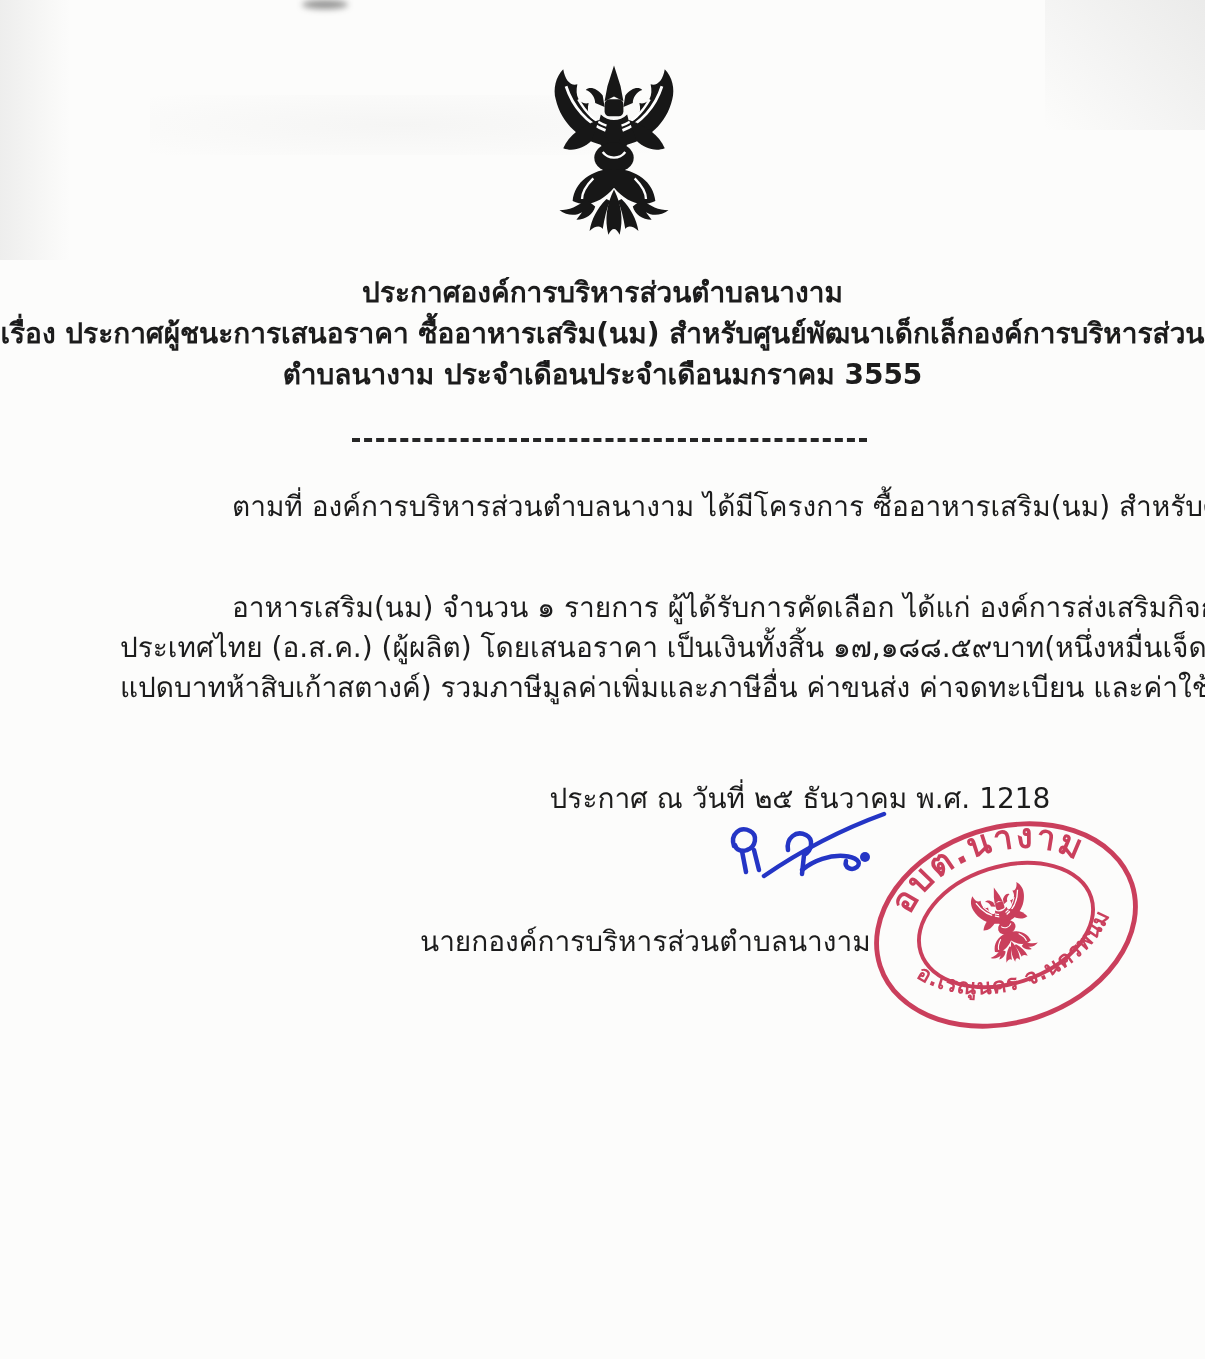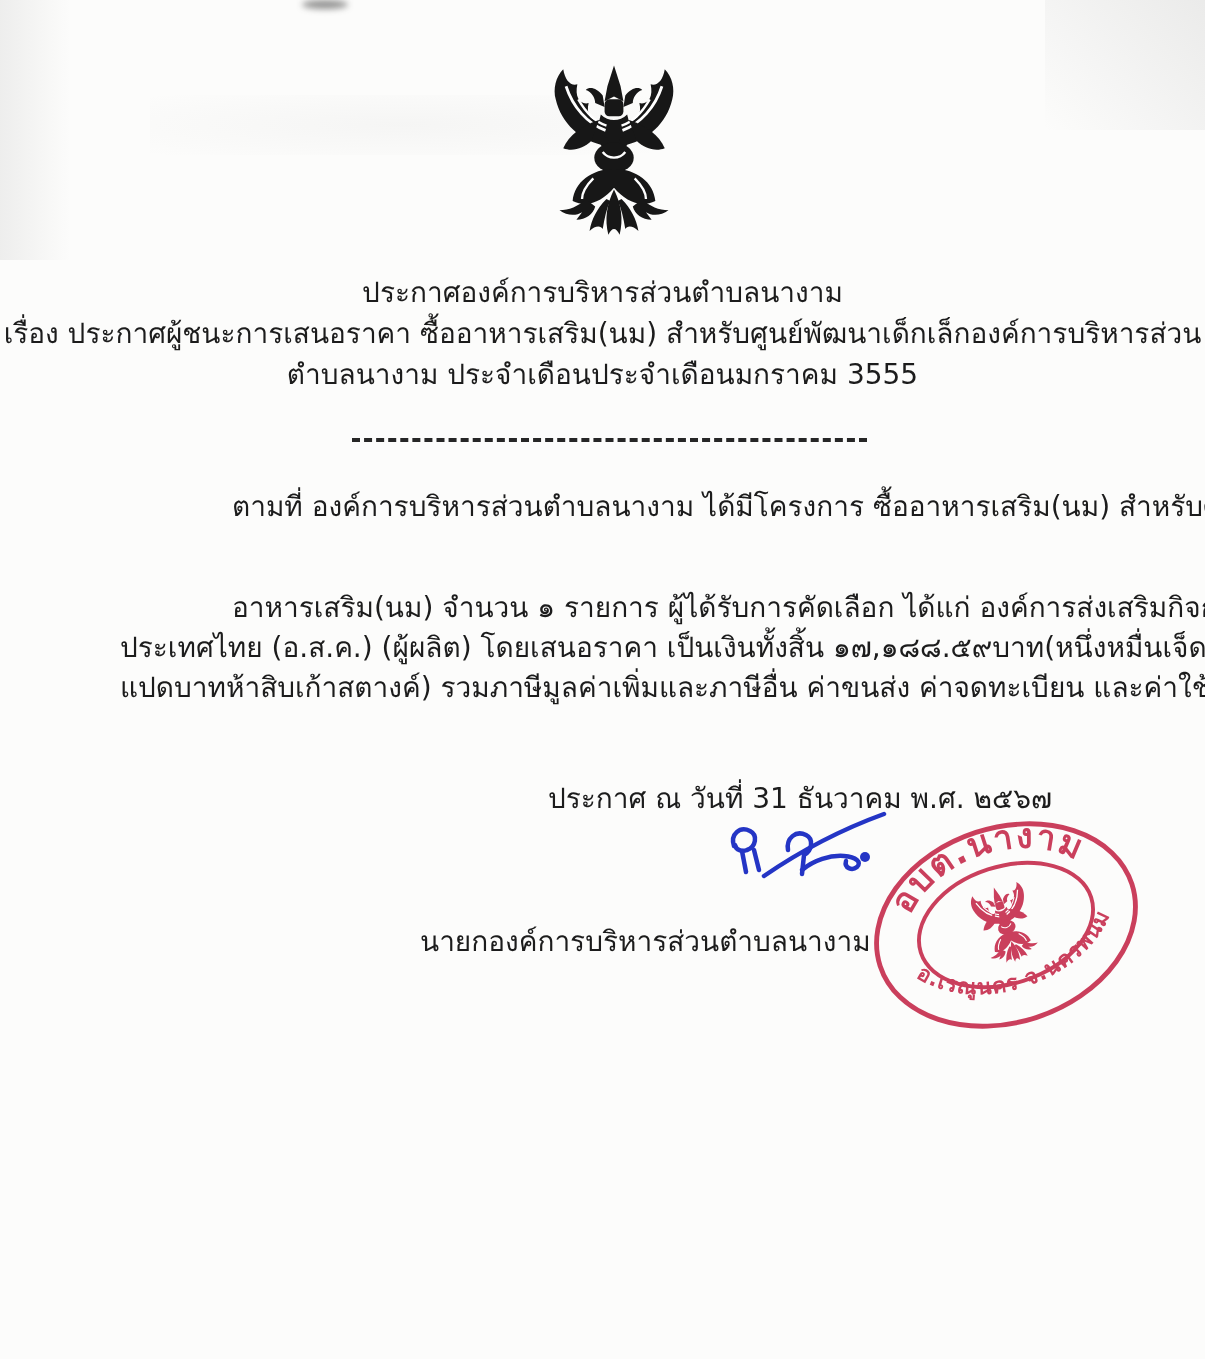--- a/index.html
+++ b/index.html
@@ -17,21 +17,21 @@
   .artifact-tr{right:0;top:0;width:160px;height:130px;
     background:linear-gradient(225deg,rgba(110,110,110,.12),rgba(110,110,110,0));}
   .artifact-smudge{left:302px;top:0;width:46px;height:9px;border-radius:50%;
     background:rgba(45,45,45,.5);filter:blur(3px);}
   .artifact-band{left:150px;top:95px;width:500px;height:60px;
     background:radial-gradient(ellipse at center,rgba(120,120,120,.05),rgba(120,120,120,0));}
 
   .emblem{position:absolute;left:518px;top:58px;width:192px;height:188px;color:#171717;}
 
   .title-block{position:absolute;left:0;top:272px;width:1205px;text-align:center;
-    font-weight:normal;font-size:28px;line-height:41px;white-space:nowrap;}
+    font-weight:bold;font-size:28px;line-height:41px;white-space:nowrap;}
   .title-line{height:41px;}
 
   .dashed-sep{position:absolute;left:352px;top:438px;width:515px;height:0;
     border-top:4px dashed #262626;}
 
   .body-block{position:absolute;left:120px;width:980px;font-size:28px;line-height:40px;}
   .para1{top:487px;}
   .para2{top:588px;}
   .body-line{height:40px;white-space:nowrap;}
   .indent{padding-left:112px;}
@@ -116,21 +116,21 @@
   <div class="body-block para1">
     <div class="body-line indent">ตามที่ องค์การบริหารส่วนตำบลนางาม ได้มีโครงการ ซื้ออาหารเสริม(นม) สำหรับศูนย์พัฒนาเด็กเล็ก</div>
   </div>
 
   <div class="body-block para2">
     <div class="body-line indent">อาหารเสริม(นม) จำนวน ๑  รายการ  ผู้ได้รับการคัดเลือก ได้แก่ องค์การส่งเสริมกิจการโคนมแห่ง</div>
     <div class="body-line">ประเทศไทย (อ.ส.ค.) (ผู้ผลิต) โดยเสนอราคา เป็นเงินทั้งสิ้น   ๑๗,๑๘๘.๕๙บาท(หนึ่งหมื่นเจ็ดพันหนึ่งร้อยแปดสิบ</div>
     <div class="body-line">แปดบาทห้าสิบเก้าสตางค์)   รวมภาษีมูลค่าเพิ่มและภาษีอื่น ค่าขนส่ง ค่าจดทะเบียน และค่าใช้จ่ายอื่นๆ ทั้งปวง</div>
   </div>
 
-  <div class="date-line">ประกาศ ณ วันที่   31  ธันวาคม    พ.ศ. ๒๕๖๗</div>
+  <div class="date-line">ประกาศ ณ วันที่   ๒๕  ธันวาคม    พ.ศ. 1218</div>
 
   <svg class="signature" viewBox="0 0 180 88" fill="none" stroke="currentColor" stroke-width="4.5" stroke-linecap="round" stroke-linejoin="round">
     <path d="M52 68 C84 46 128 22 172 6"></path>
     <path d="M22 38 C18 26 28 18 38 23 C46 27 44 39 35 42 C30 44 24 42 23 37"></path>
     <path d="M30 43 L34 64"></path>
     <path d="M42 42 L47 62"></path>
     <path d="M76 42 C74 30 84 22 94 27 C102 31 100 43 92 47 L90 66"></path>
     <path d="M90 62 C102 52 118 47 132 48 C144 49 150 54 145 59 C140 63 132 60 134 53"></path>
     <circle cx="153" cy="49" r="5" fill="currentColor" stroke="none"></circle>
   </svg>

